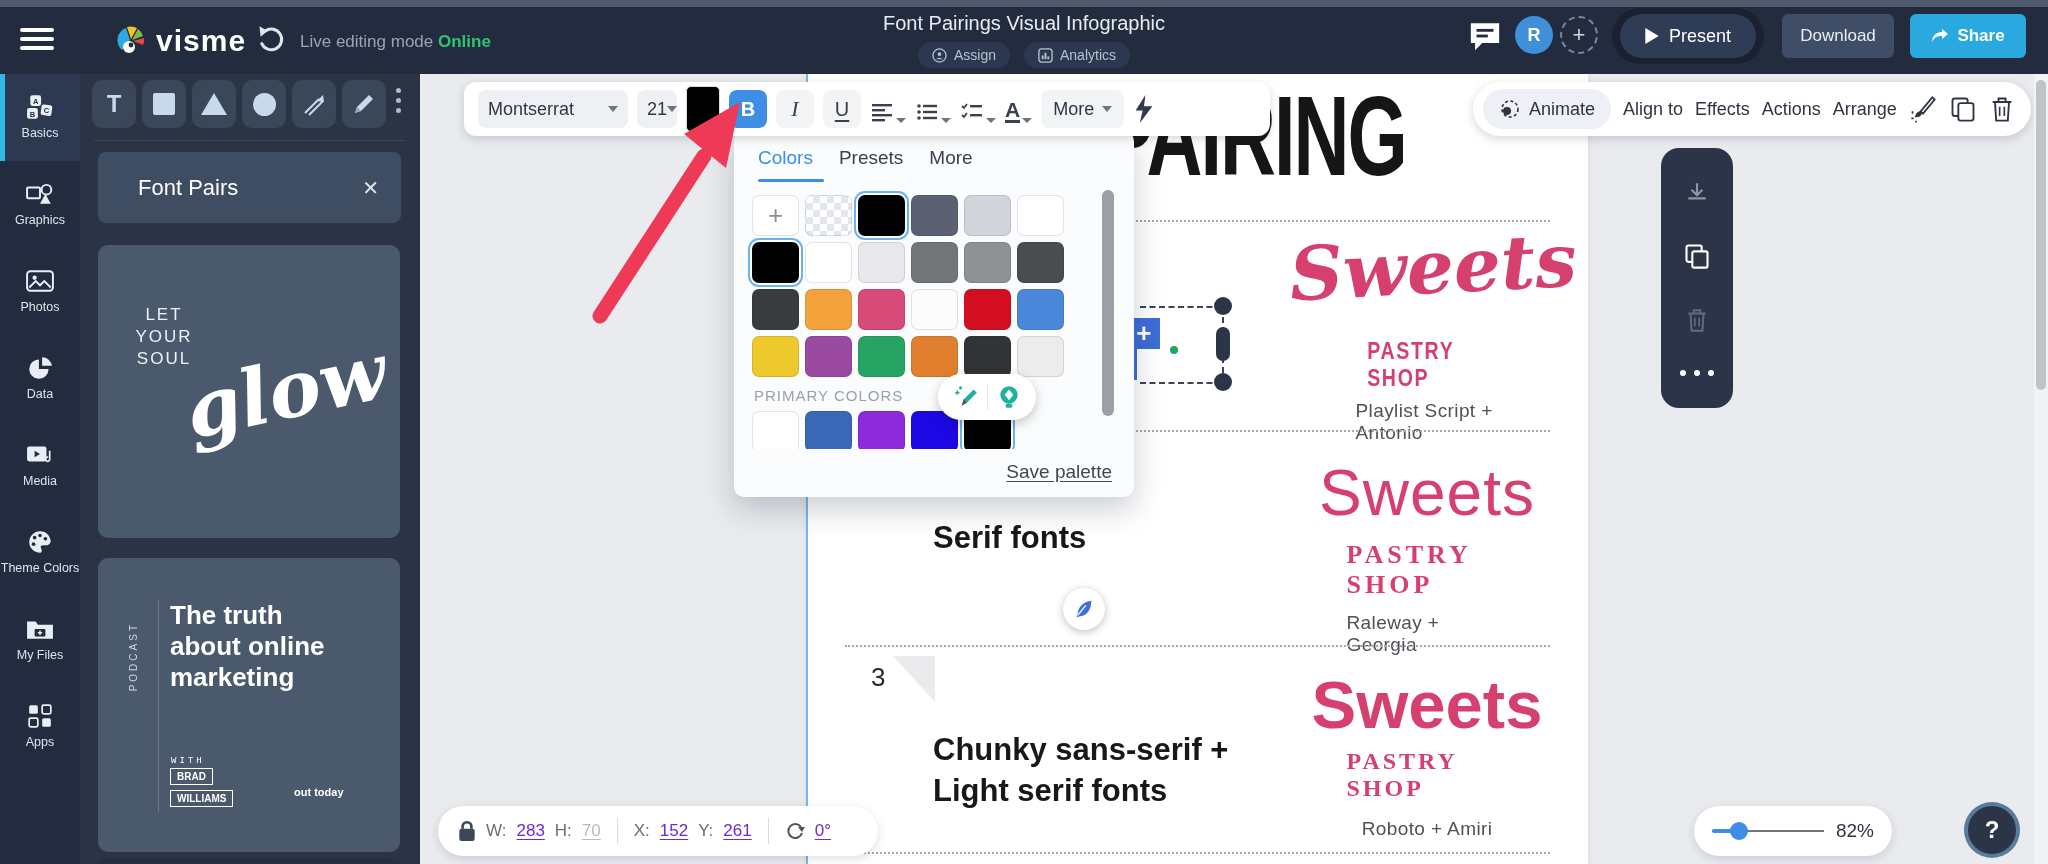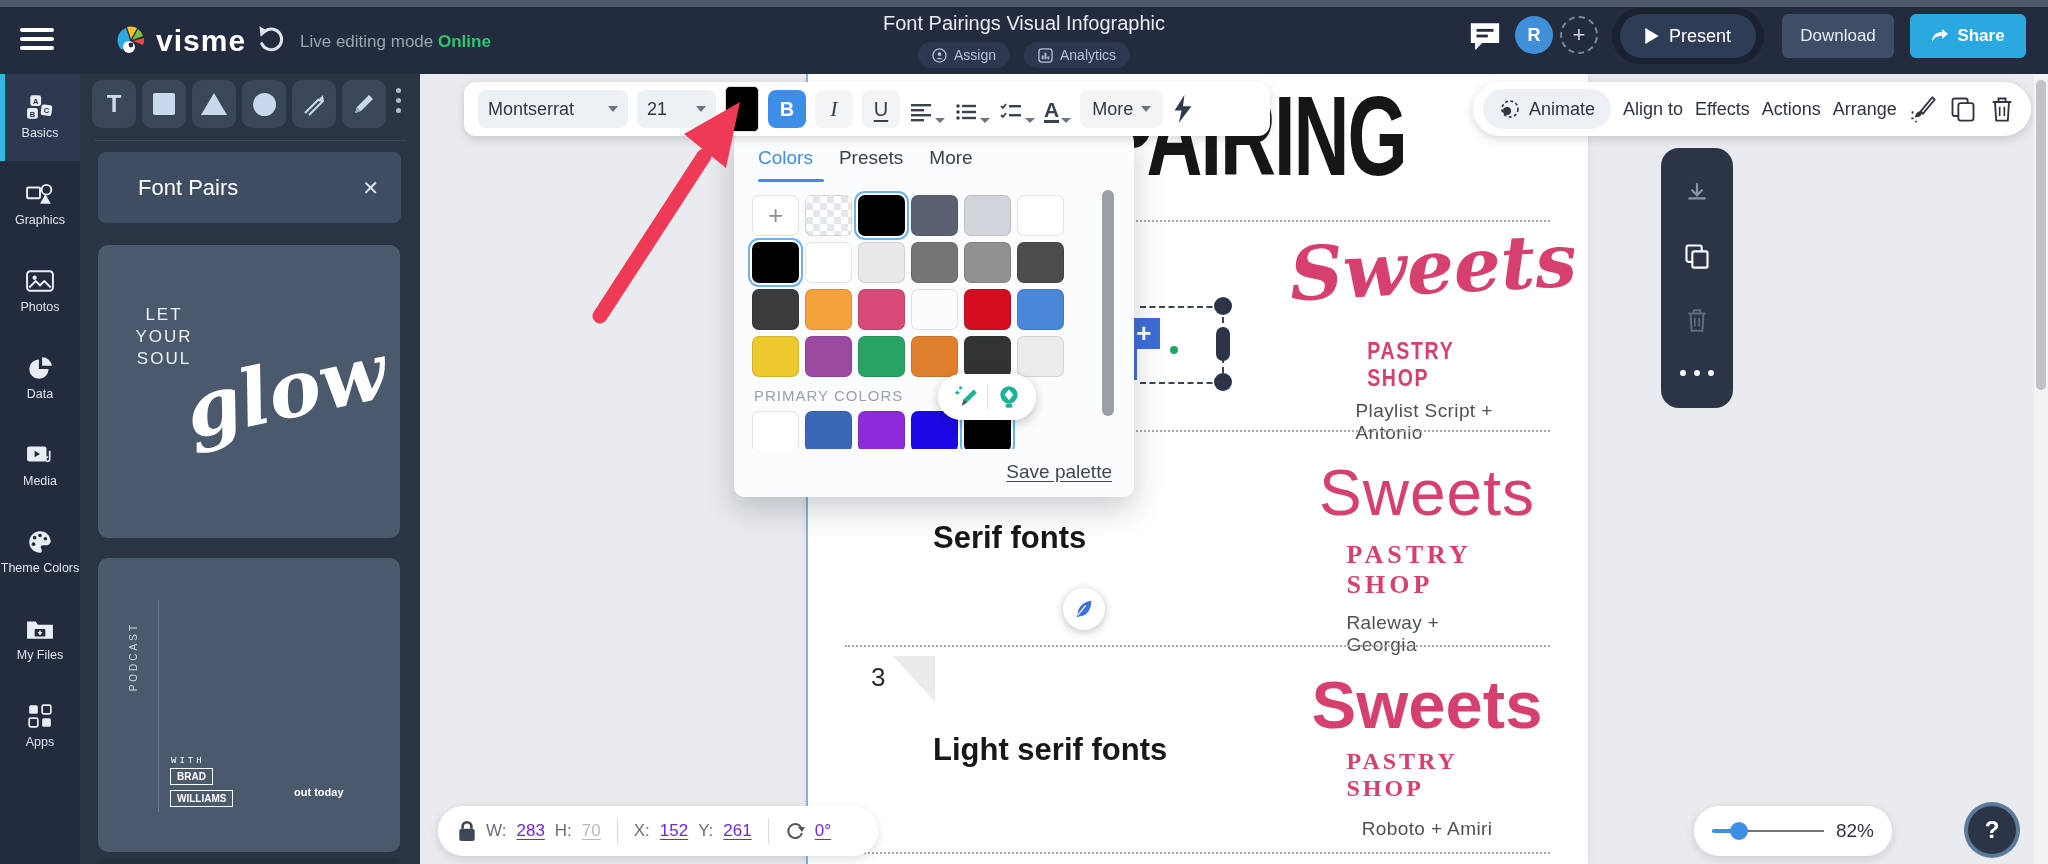--- a/index.html
+++ b/index.html
@@ -185,20 +185,21 @@
       <svg width="22" height="22" viewBox="0 0 24 24">
         <path d="M20 3 C12 4 6 9 5 17 L4 21 L8 20 C16 19 20 12 20 3 Z" fill="#3d73d9"></path>
         <path d="M5 19 L14 8" stroke="#fff" stroke-width="1.4" fill="none"></path>
       </svg>
     </div>
     <div class="dotted" style="top:571px"></div>
 
     <div class="fold"></div>
     <div class="num3">3</div>
     <div class="heading" style="top:656px">
+      <div>Chunky sans-serif +</div>
       <div>Light serif fonts</div>
     </div>
     <div class="brand-bold pink">Sweets</div>
     <div class="shop3 pink">PASTRY SHOP</div>
     <div class="cap" style="left:620px;top:744px">Roboto + Amiri</div>
     <div class="dotted" style="top:778px"></div>
   </div>
   <div class="abs guide"></div>
 
   <div class="frag" style="left:1098px;top:318px">ts +</div>
@@ -391,34 +392,39 @@
     <div class="card" style="top:171px;height:293px">
       <div class="c1-cap" style="top:60px">LET</div>
       <div class="c1-cap" style="top:82px">YOUR</div>
       <div class="c1-cap" style="top:104px">SOUL</div>
       <div class="c1-script">glow</div>
     </div>
 
     <div class="card" style="top:484px;height:294px">
       <div class="c2-vline"></div>
       <div class="c2-pod">PODCAST</div>
+      <div class="c2-title">
+        <div>The truth</div>
+        <div>about online</div>
+        <div>marketing</div>
+      </div>
       <div class="c2-with">WITH</div>
       <div class="c2-box" style="top:210px">BRAD</div>
       <div class="c2-box" style="top:232px">WILLIAMS</div>
       <div class="c2-badge">out today</div>
     </div>
     <div class="abs" style="left:18px;top:784px;width:302px;height:6px;background:#273040;border-radius:6px 6px 0 0"></div>
   </div>
 
   <div class="abs ftoolbar">
     <div class="select" style="width:150px">
       <span>Montserrat</span>
         <span class="caret"></span>
     </div>
-    <div class="select" style="width:79px">
+    <div class="select" style="width:40px">
       <span>21</span>
         <span class="caret"></span>
     </div>
     <div class="swatch-btn"></div>
     <div class="fmt-btn fmt-b">B</div>
     <div class="fmt-btn fmt-i">I</div>
     <div class="fmt-btn fmt-u">U</div>
     <div class="icon-grp">
       <svg width="24" height="22" viewBox="0 0 24 22">
         <rect x="2" y="3" width="20" height="2.4" fill="#39414e"></rect>

